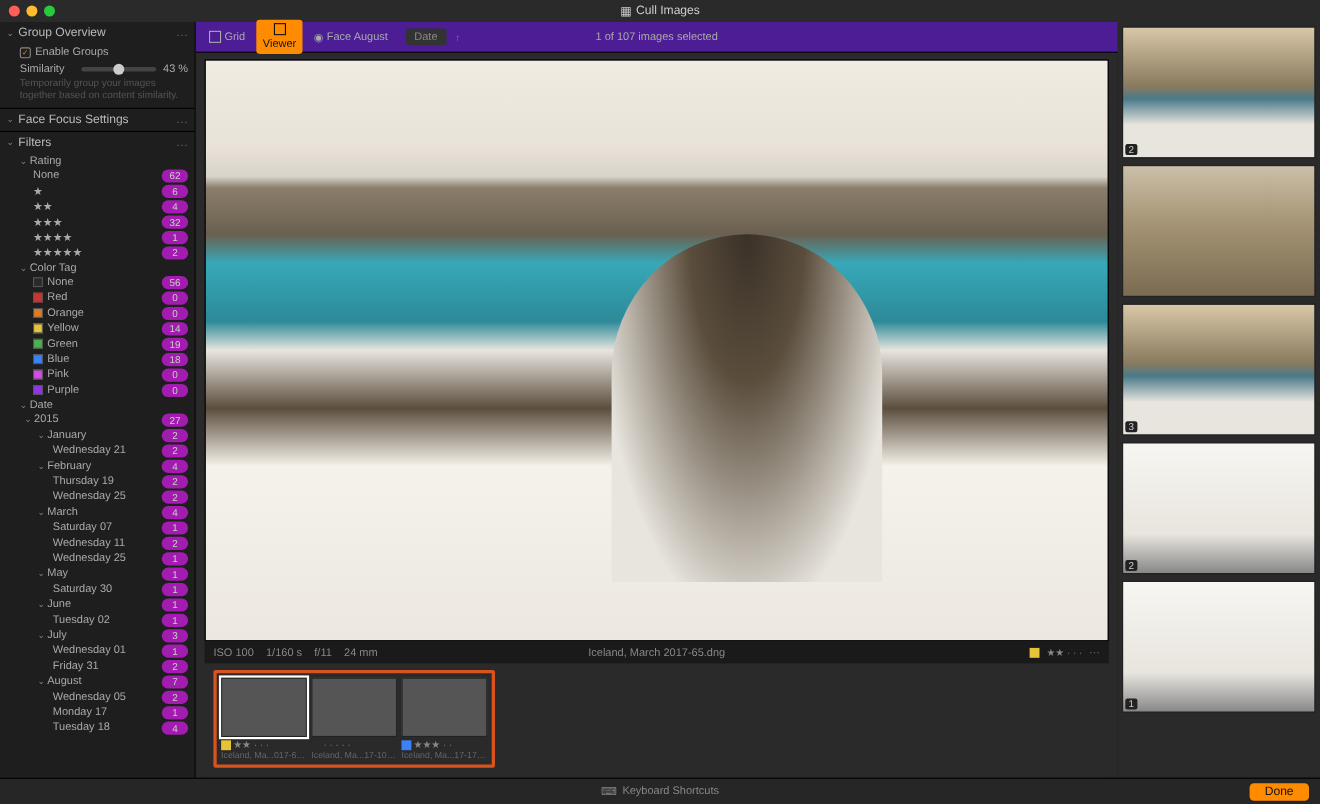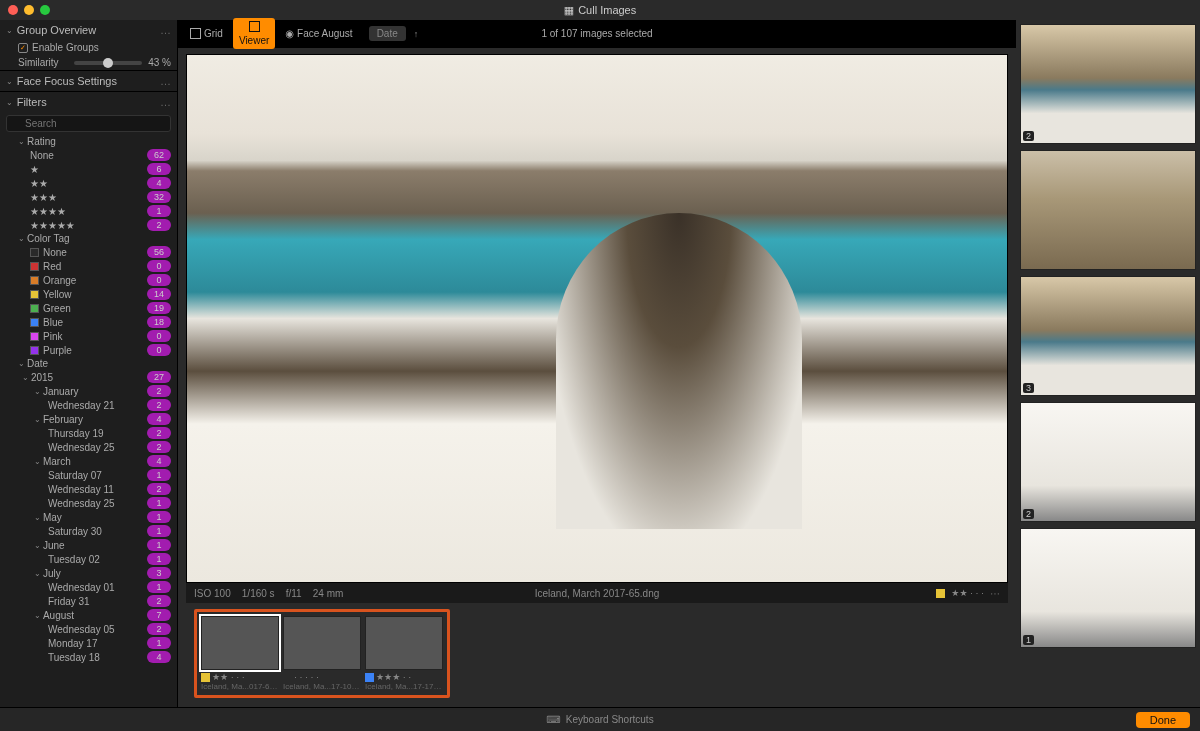--- a/index.html
+++ b/index.html
@@ -37,21 +37,21 @@
 .filter-item { display: flex; align-items: center; padding: 1px 6px 1px 30px; font-size: 10px; color: #aaa; cursor: pointer; }
 .filter-item .txt { flex: 1; }
 .pill { background: #a21caf; border-radius: 7px; min-width: 24px; padding: 0 5px; font-size: 9px; color: #ccc; text-align: center; line-height: 12px; }
 .swatch { width: 9px; height: 9px; border: 1px solid #555; margin-right: 4px; display: inline-block; }
 .c-none{background:#2a2a2a;} .c-red{background:#c33;} .c-orange{background:#d97d28;} .c-yellow{background:#e6c337;} .c-green{background:#4caf50;} .c-blue{background:#3b82f6;} .c-pink{background:#d946ef;} .c-purple{background:#9333ea;}
 .tree-row { display: flex; align-items: center; padding: 1px 6px 1px 22px; font-size: 10px; color: #aaa; cursor: pointer; }
 .tree-row.d1 { padding-left: 34px; } .tree-row.d2 { padding-left: 48px; }
 .tree-row .txt { flex: 1; }
 
 
-.toolbar { height: 28px; background: #000000; display: flex; align-items: center; padding: 0 6px; gap: 4px; border-bottom: 1px solid #000; position: relative; }
+.toolbar { height: 28px; background: #4c1d95; display: flex; align-items: center; padding: 0 6px; gap: 4px; border-bottom: 1px solid #000; position: relative; }
 .tbtn { display: flex; align-items: center; gap: 3px; padding: 3px 6px; border-radius: 3px; font-size: 10px; color: #aaa; cursor: pointer; }
 .tbtn.active { background: #ff8c00; color: #111; flex-direction: column; }
 .tbox { width: 11px; height: 11px; border: 1px solid currentColor; display: inline-block; }
 .sort { background: #333; padding: 2px 8px; border-radius: 3px; font-size: 10px; color: #888; margin-left: 6px; }
 .tcenter { position: absolute; left: 50%; transform: translateX(-50%); font-size: 10px; color: #aaa; }
 
 
 .viewer { flex: 1; background: #2a2a2a; display: flex; flex-direction: column; padding: 6px 8px 0 8px; min-height: 0; }
 .main-img { flex: 1; position: relative; border: 1px solid #000; overflow: hidden; }
 .landscape { position: absolute; inset: 0; background:
@@ -117,38 +117,36 @@
           <span class="chk">✓</span>
           <span class="label">Enable Groups</span>
         </div>
         <div class="row">
           <span class="label" style="flex:0 0 50px">Similarity</span>
           <span class="slider">
               <span class="thumb"></span>
             </span>
           <span>43 %</span>
         </div>
+        <div class="caption">Temporarily group your images together based on content similarity.</div>
       </div>
 
       <div class="section">
         <div class="sec-head">
           <span class="chev">⌄</span>
           <span>Face Focus Settings</span>
           <span class="dots">…</span>
         </div>
       </div>
 
       <div class="section" style="border-bottom:none">
         <div class="sec-head">
           <span class="chev">⌄</span>
           <span>Filters</span>
           <span class="dots">…</span>
-        </div>
-        <div class="search-row">
-          <input class="search" placeholder="Search" style="">
         </div>
 
         <div class="filter-item" style="padding-left:18px">
           <span class="chev">⌄&nbsp;</span>
           <span class="txt">Rating</span>
         </div>
         <div id="rating-list">
             <div class="filter-item">
               <span class="txt">None</span>
               <span class="pill">62</span>

